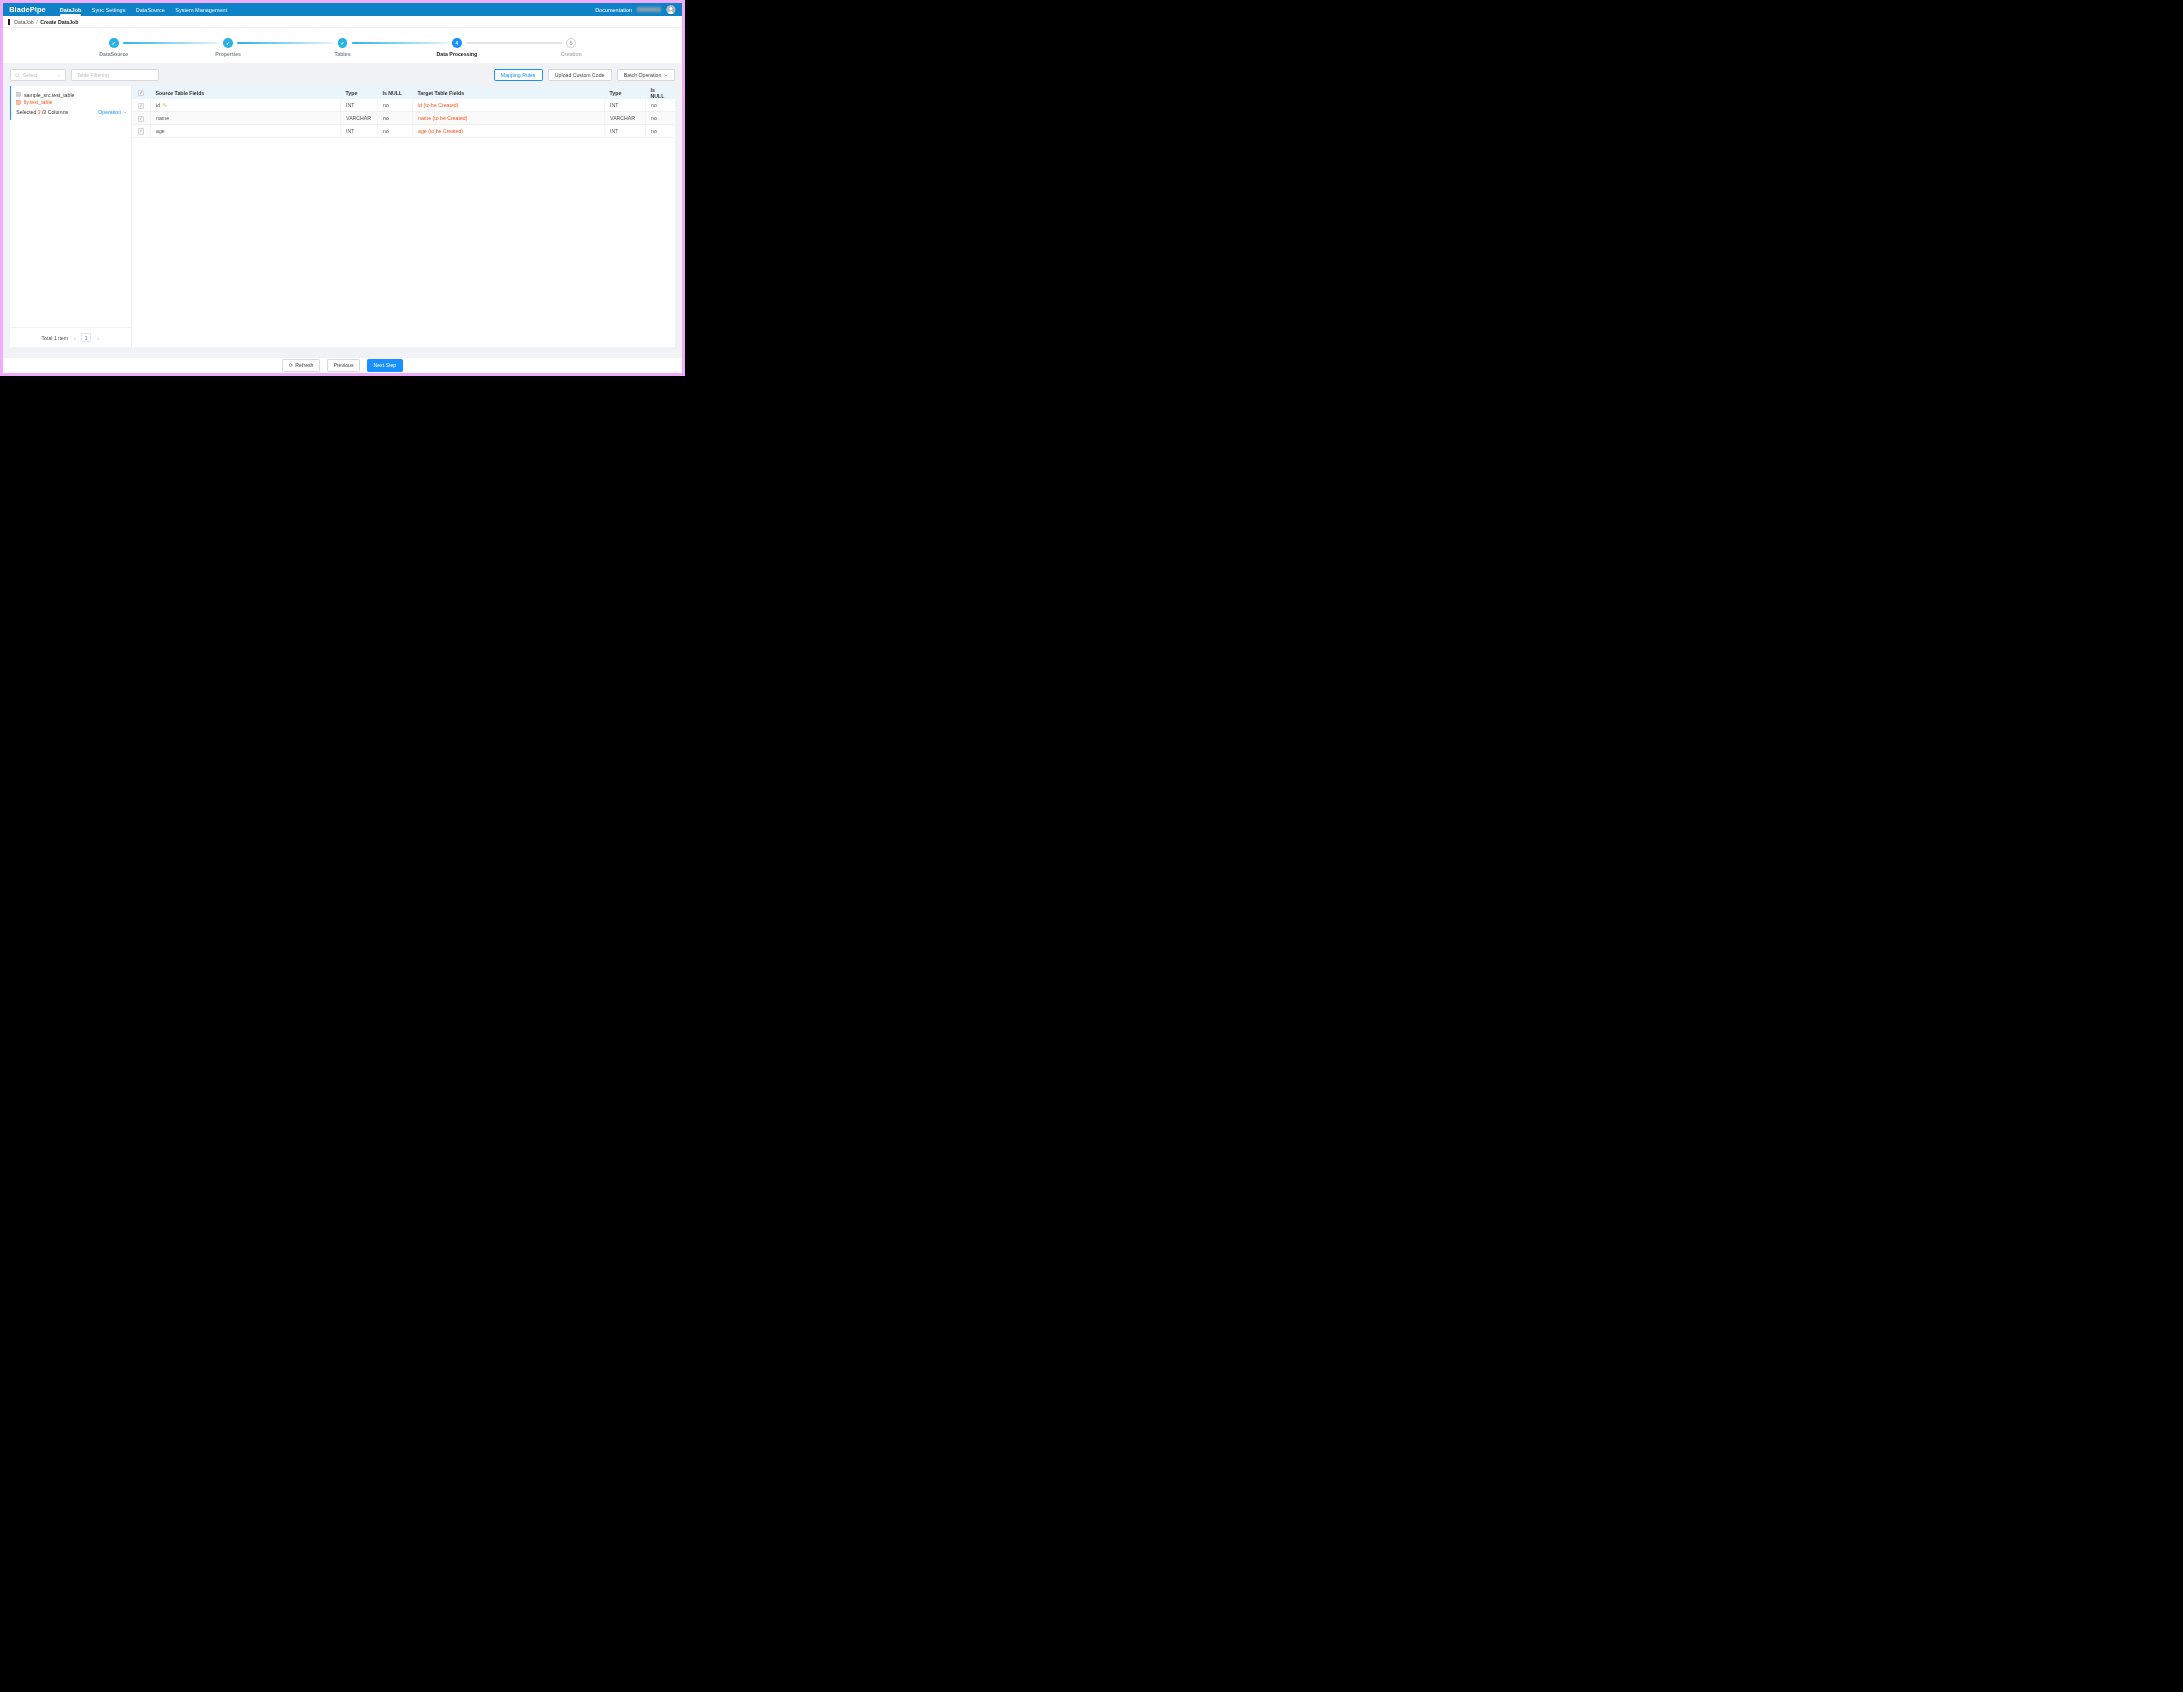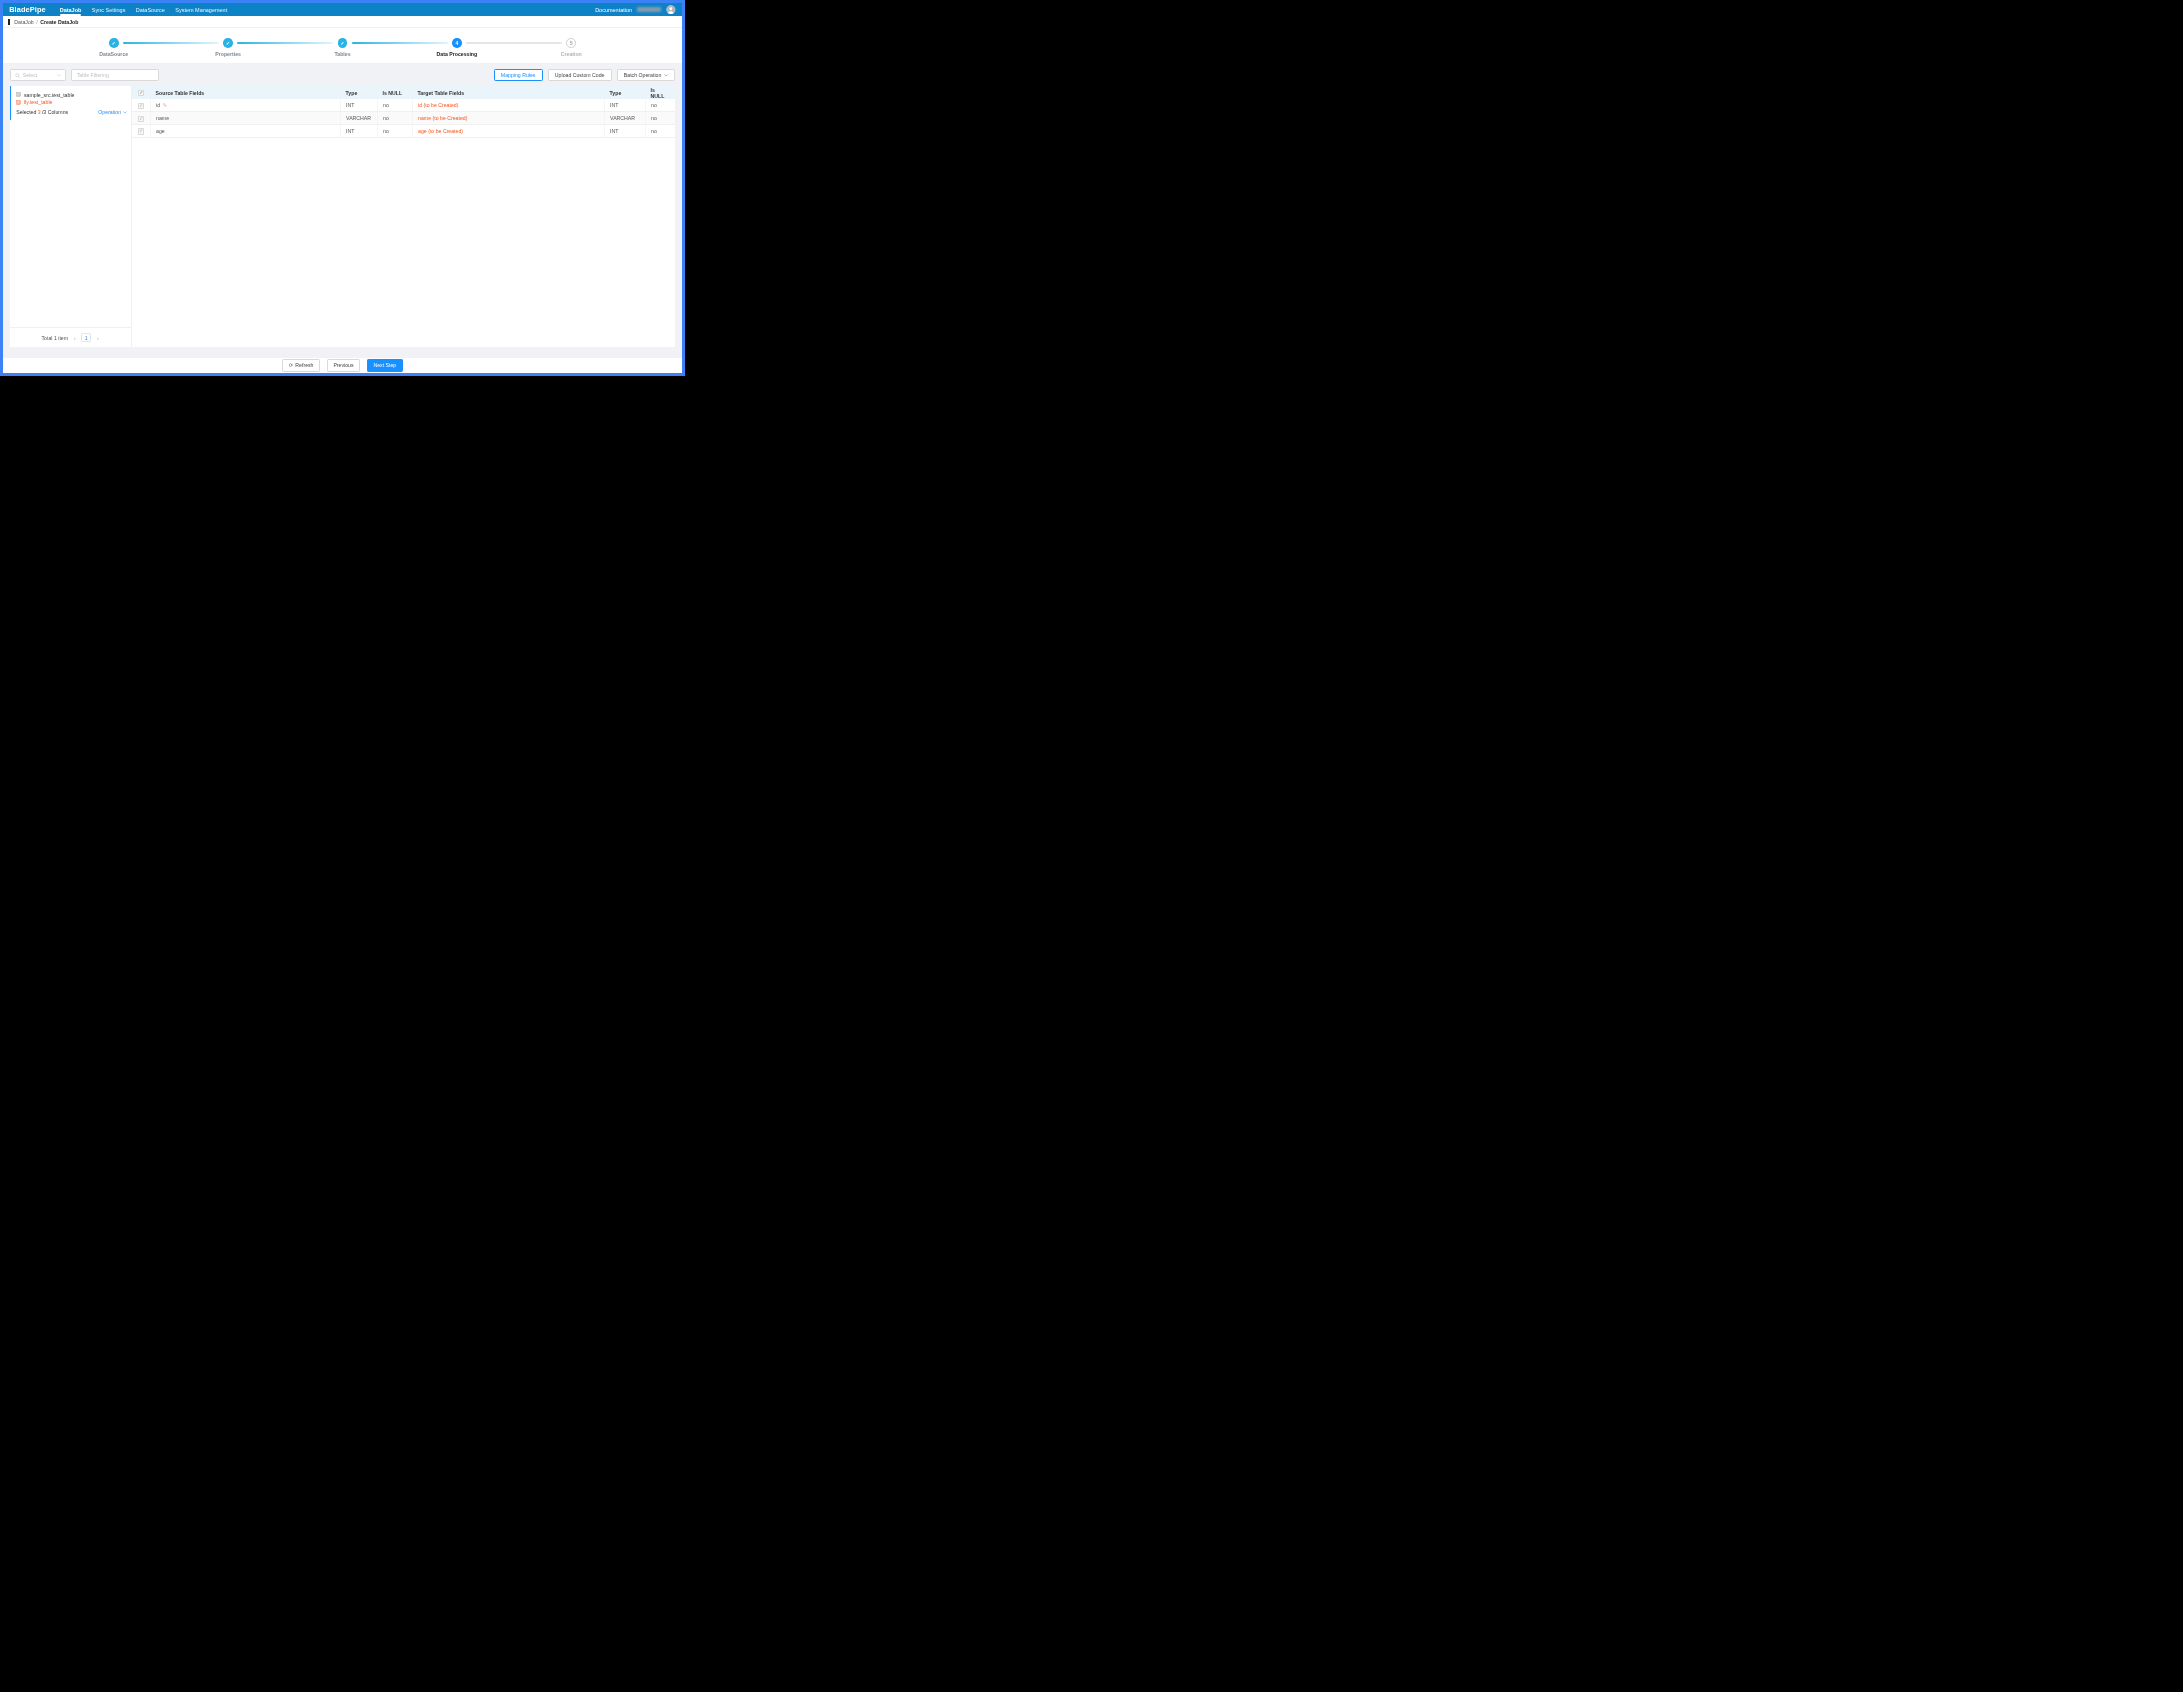--- a/index.html
+++ b/index.html
@@ -1,18 +1,18 @@
 <!DOCTYPE html>
 <html style="font-size:7px"><head>
 <meta charset="utf-8">
 <style>
   * { box-sizing: border-box; }
   html,body { margin:0; padding:0; background:#000; }
   body { width:685px; height:376px; font-family:"Liberation Sans", sans-serif; }
-  .frame { width:685px; height:376px; padding:3.1px; background:#3b82f6; }
+  .frame { width:685px; height:376px; padding:3.1px; background:#f0abfc; }
   .app { width:100%; height:100%; background:#f0f2f5; display:flex; flex-direction:column; overflow:hidden; font-size:5.2px; color:#333; }
 
   
   .navbar { height:13px; background:#0e82c6; display:flex; align-items:stretch; color:#fff; padding:0 6.1px; flex:0 0 auto; }
   .brand { display:flex; align-items:center; font-size:7.4px; font-weight:800; letter-spacing:0.1px; margin-right:8.7px; cursor:pointer; }
   .nav { display:flex; }
   .nav-item { display:flex; align-items:center; padding:0 5.2px; font-size:5.5px; color:rgba(255,255,255,.92); position:relative; cursor:pointer; }
   .nav-item.active { font-weight:700; color:#fff; }
   .nav-item.active::after { content:""; position:absolute; left:5.2px; right:5.2px; bottom:0.4px; height:1.3px; background:#fff; border-radius:0.9px; }
   .nav-right { margin-left:auto; display:flex; align-items:center; gap:4.8px; }

